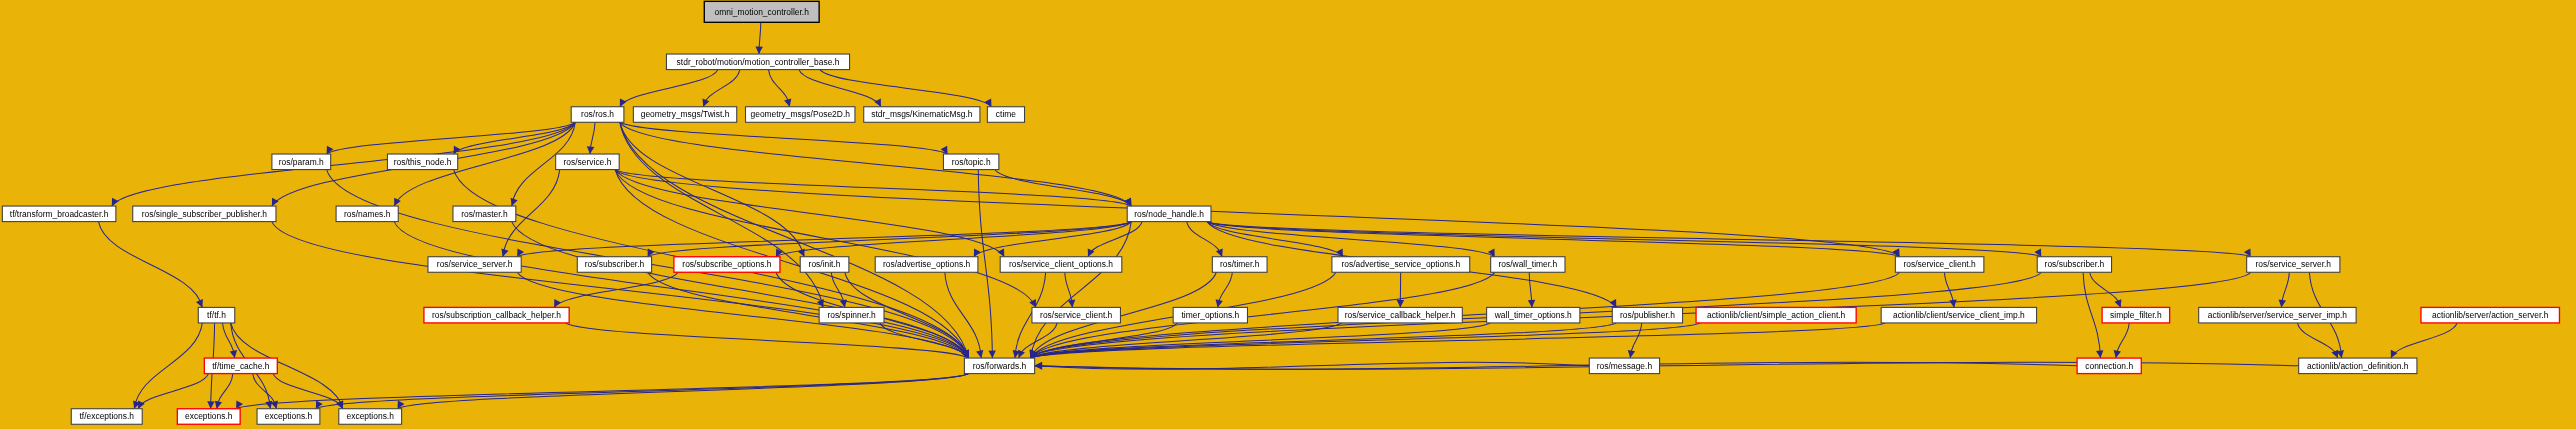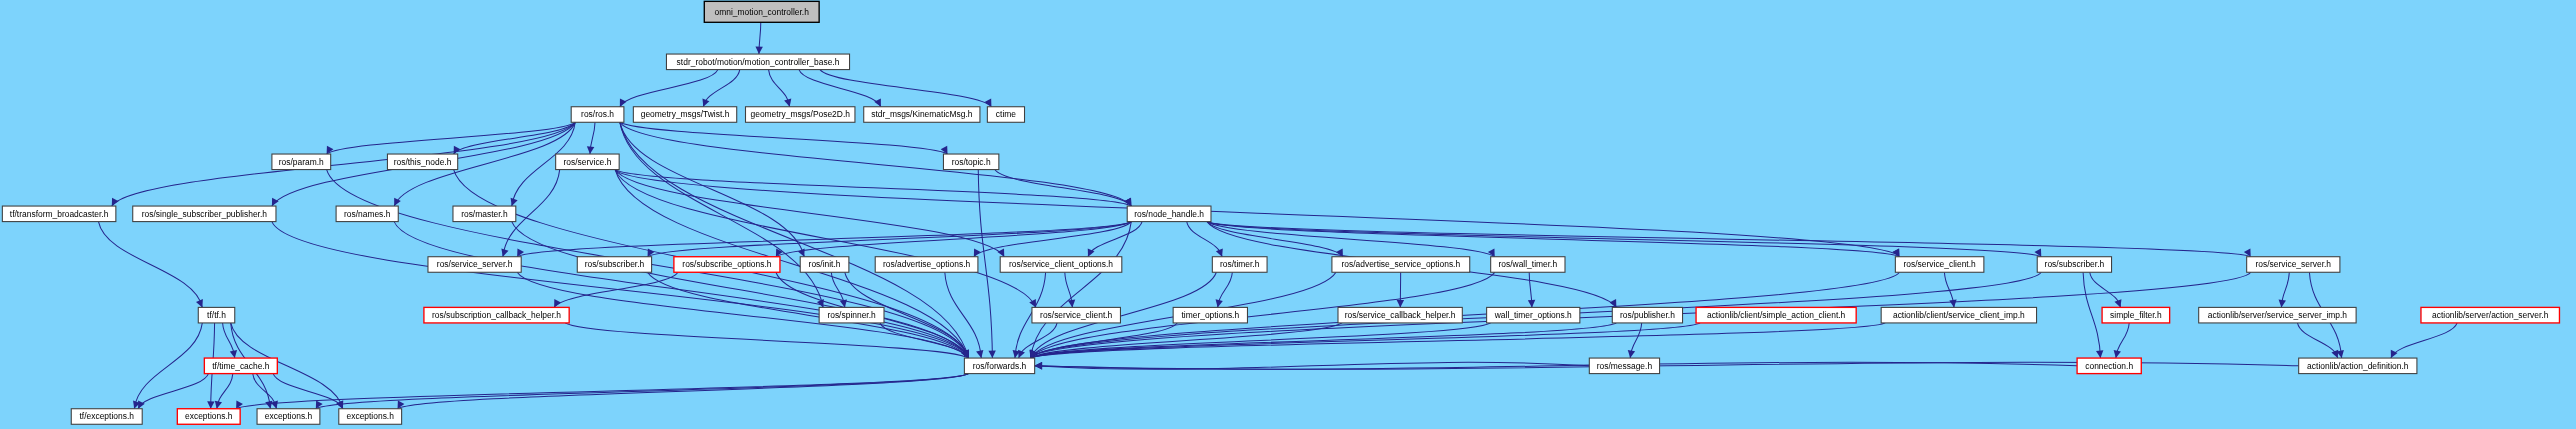--- a/index.html
+++ b/index.html
@@ -1,17 +1,17 @@
 <!DOCTYPE html>
 <html style="font-size:10.8px"><head>
 <meta charset="utf-8">
 <style>
   html,body{margin:0;padding:0;background:#ffffff;}
   body{font-family:"Liberation Sans","DejaVu Sans",sans-serif;}
-  #graph-wrap{position:relative;width:2576px;height:429px;background:#7dd3fc;overflow:hidden;}
+  #graph-wrap{position:relative;width:2576px;height:429px;background:#eab308;overflow:hidden;}
   svg#graph{display:block;width:2576px;height:429px;}
   .node-rect{fill:#ffffff;stroke:#404040;stroke-width:1.6;}
   .node-rect.root{fill:#bfbfbf;stroke:#000000;stroke-width:2;}
   .node-rect.alert{fill:#ffffff;stroke:#ff0000;stroke-width:2;}
   .node-label{font-family:"Liberation Sans","DejaVu Sans",sans-serif;font-size:12.5px;fill:#000000;text-anchor:middle;dominant-baseline:middle;}
   .edge{fill:none;stroke:#25258c;stroke-width:1.5;}
   .arrowhead{fill:#25258c;}
 </style>
 </head>
 <body>

